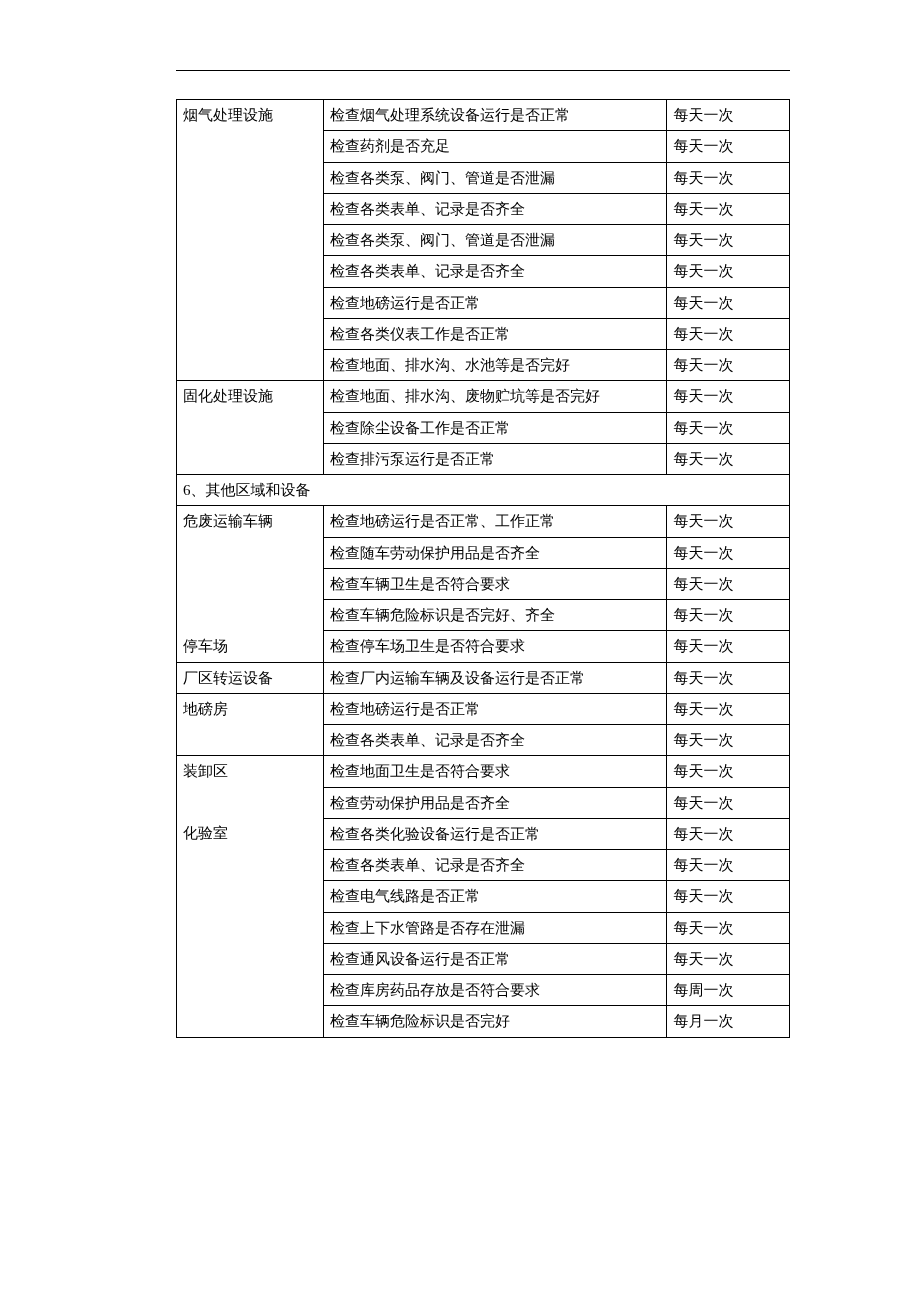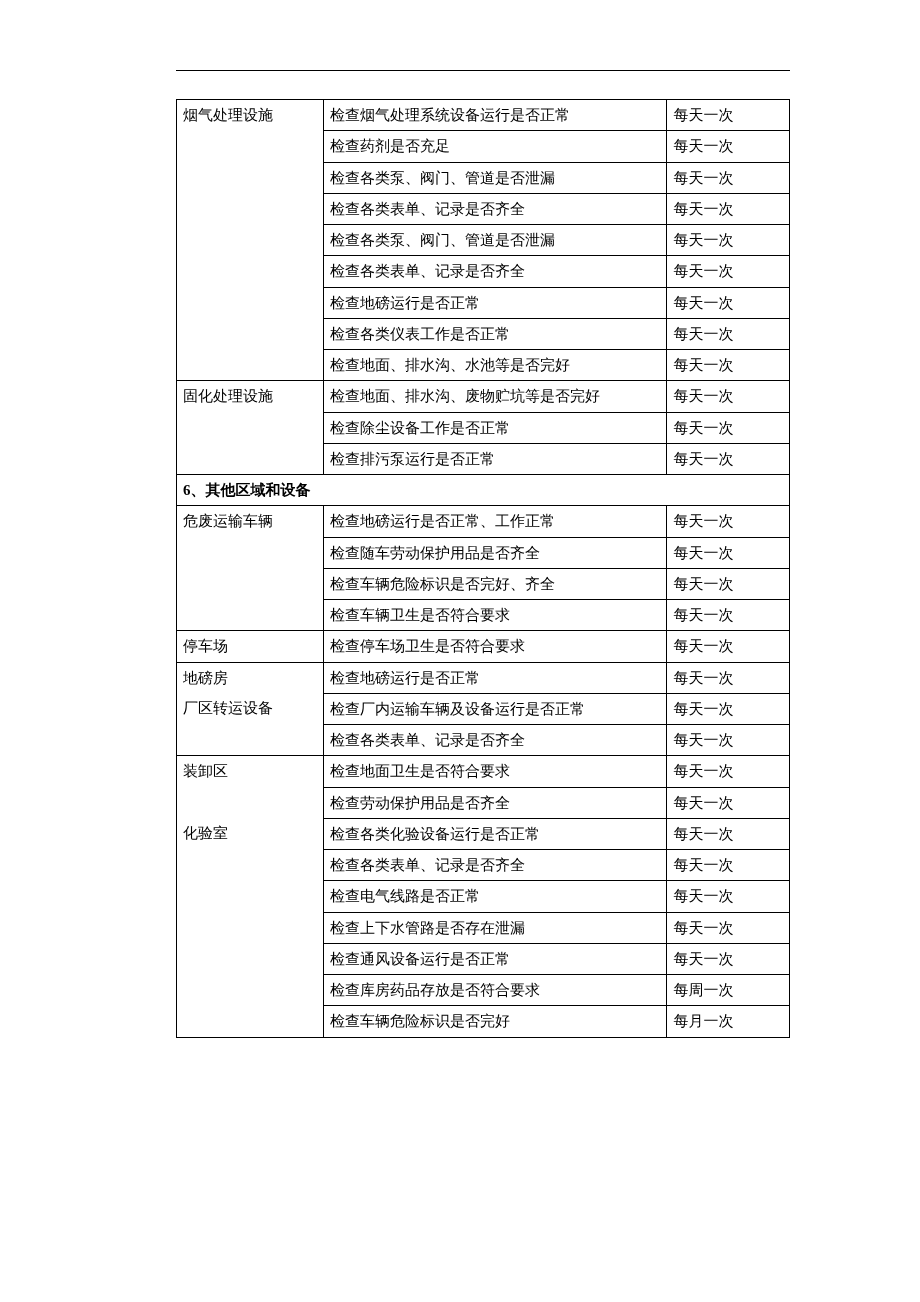--- a/index.html
+++ b/index.html
@@ -41,21 +41,21 @@
     border-bottom-style: hidden;
   }
   td.label-cont {
     border-top-style: hidden;
     border-bottom-style: hidden;
   }
   td.label-last {
     border-top-style: hidden;
   }
   td.section {
-    font-weight: bold;
+    font-weight: normal;
   }
 </style>
 </head>
 <body>
 
 <div class="page">
   <div class="rule"></div>
 
   <table>
     <colgroup>
@@ -131,45 +131,45 @@
           <td class="label">危废运输车辆</td>
           <td>检查地磅运行是否正常、工作正常</td>
           <td>每天一次</td>
         </tr>
         <tr>
           <td class="label-cont"></td>
           <td>检查随车劳动保护用品是否齐全</td>
           <td>每天一次</td>
         </tr>
         <tr>
+          <td class="label-last"></td>
+          <td>检查车辆卫生是否符合要求</td>
+          <td>每天一次</td>
+        </tr>
+        <tr>
           <td class="label-cont"></td>
           <td>检查车辆危险标识是否完好、齐全</td>
-          <td>每天一次</td>
-        </tr>
-        <tr>
-          <td class="label-last"></td>
-          <td>检查车辆卫生是否符合要求</td>
           <td>每天一次</td>
         </tr>
         <tr>
           <td>停车场</td>
           <td>检查停车场卫生是否符合要求</td>
           <td>每天一次</td>
         </tr>
         <tr>
+          <td>厂区转运设备</td>
+          <td>检查厂内运输车辆及设备运行是否正常</td>
+          <td>每天一次</td>
+        </tr>
+        <tr>
           <td class="label">地磅房</td>
           <td>检查地磅运行是否正常</td>
           <td>每天一次</td>
         </tr>
         <tr>
-          <td>厂区转运设备</td>
-          <td>检查厂内运输车辆及设备运行是否正常</td>
-          <td>每天一次</td>
-        </tr>
-        <tr>
           <td class="label-last"></td>
           <td>检查各类表单、记录是否齐全</td>
           <td>每天一次</td>
         </tr>
         <tr>
           <td>装卸区</td>
           <td>检查地面卫生是否符合要求</td>
           <td>每天一次</td>
         </tr>
         <tr>

